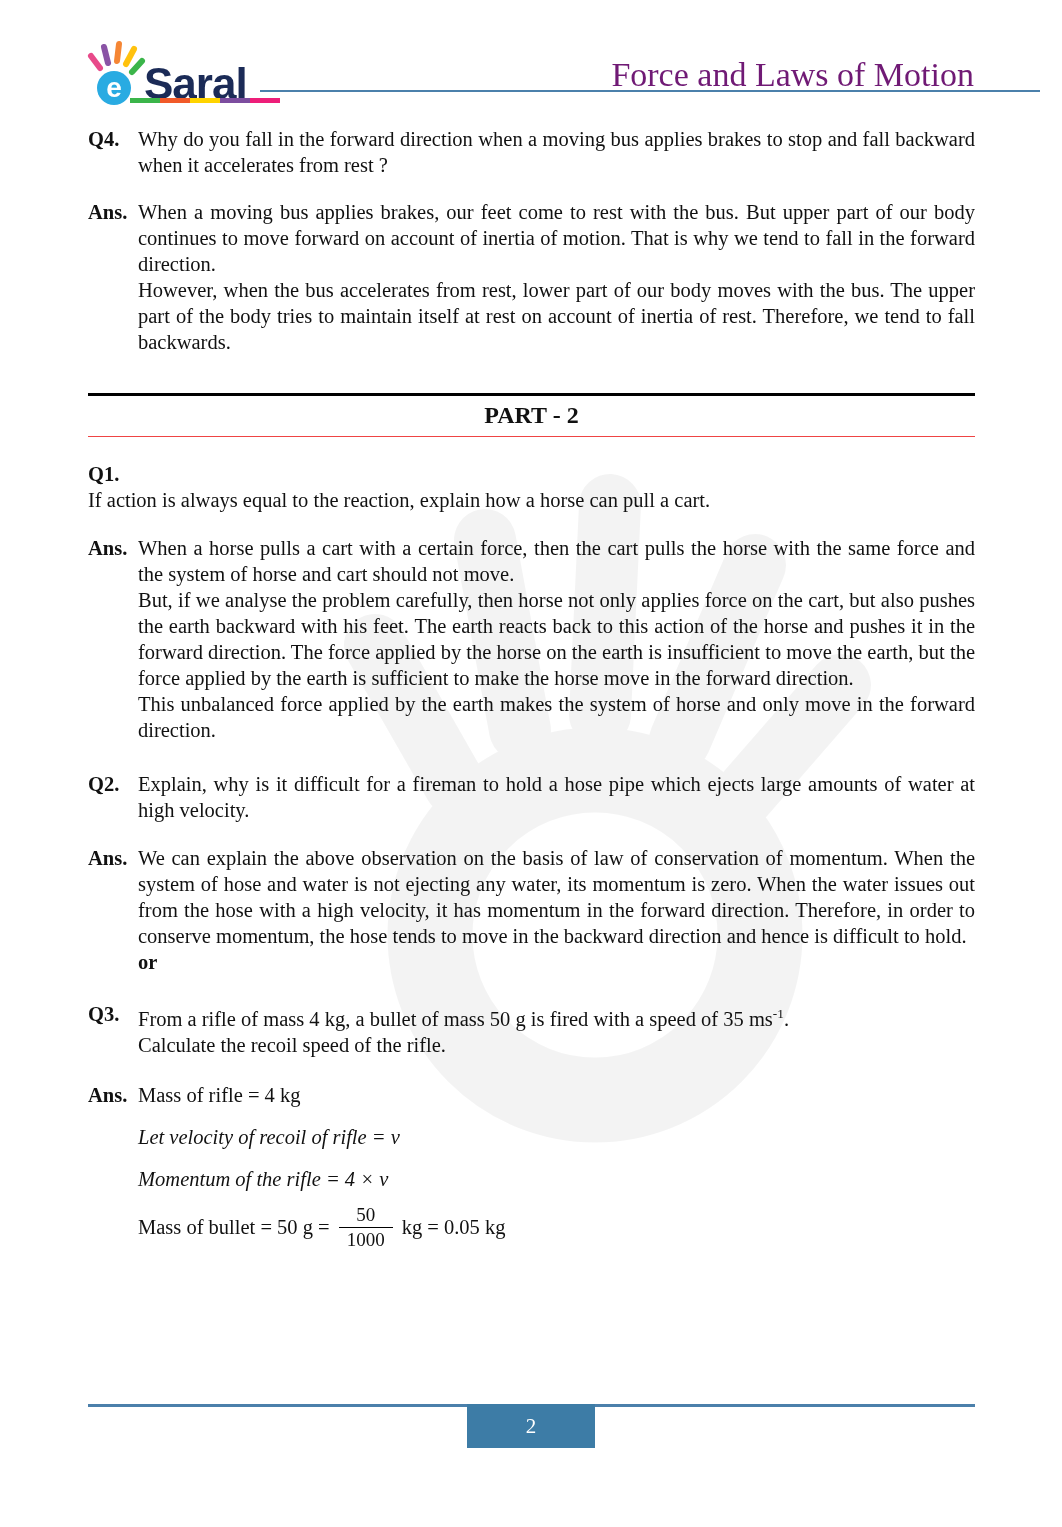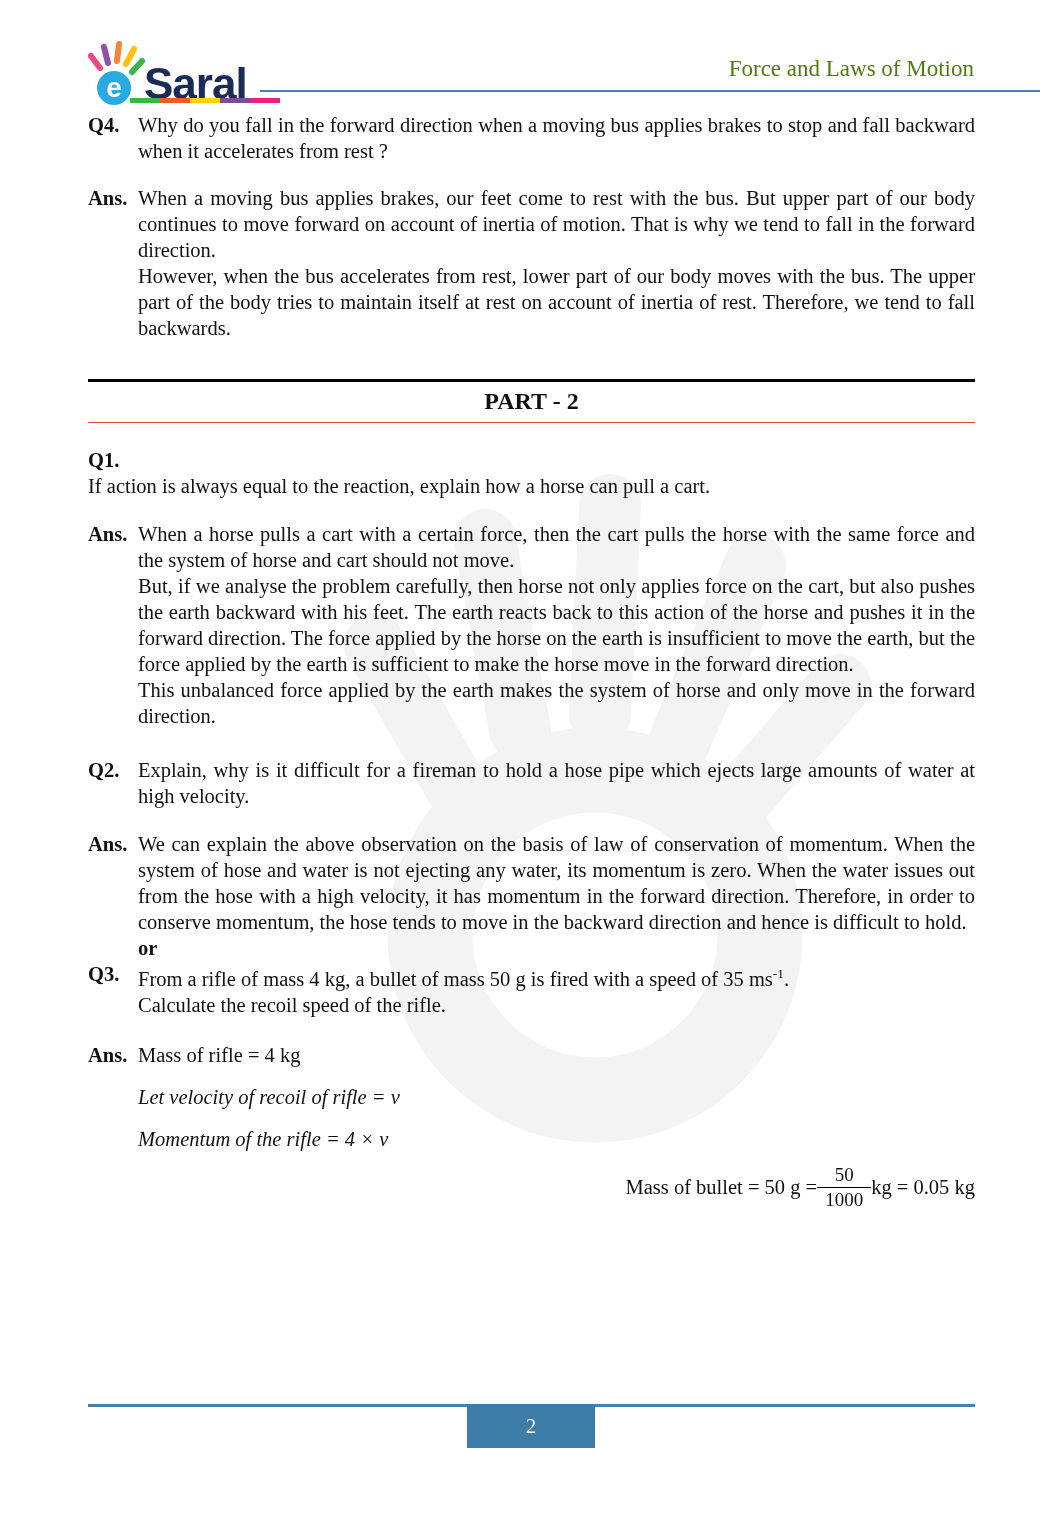--- a/index.html
+++ b/index.html
@@ -12,47 +12,47 @@
   .watermark { position:absolute; left:330px; top:390px; opacity:0.045; z-index:0; pointer-events:none; }
 
   
   .header { position:absolute; left:0; top:0; width:100%; height:112px; z-index:2; }
   .logo { position:absolute; left:84px; top:40px; display:flex; align-items:flex-end; }
   .logo-text {
     font-family:"Liberation Sans", sans-serif; font-weight:700; font-size:44px;
     line-height:44px; color:var(--brand_navy,#1b2b57); letter-spacing:-1px; margin-left:-4px;
   }
   .logo-underline { position:absolute; left:46px; top:58px; }
-  .header-title { position:absolute; right:88px; top:56px; font-size:23px; color:#4d7c0f; }
+  .header-title { position:absolute; right:88px; top:56px; font-size:34px; color:#701a75; }
   .header-rule { position:absolute; left:260px; right:22px; top:90px; height:2px; background:var(--accent_blue,#4b80ab); }
 
   
-  .content { position:absolute; left:88px; top:104px; width:887px; z-index:1; }
+  .content { position:absolute; left:88px; top:118px; width:887px; z-index:1; }
   .qa { display:flex; font-size:20.5px; line-height:26px; }
   .qa-label { width:50px; flex-shrink:0; font-weight:700; }
   .qa-body { flex:1; text-align:justify; }
   .qa-body p { margin:0; }
   .or-label { font-weight:700; }
 
   .part-heading {
     margin-top:38px; border-top:3px solid #000; border-bottom:1px solid #ef4444;
     padding:6px 0 7px 0; text-align:center; font-weight:700; font-size:24px;
   }
 
   .mt-q4  { margin-top:8px; }
   .mt-ans4{ margin-top:21px; }
   .mt-q1  { margin-top:24px;flex-direction:column; }
   .mt-ans1{ margin-top:22px; }
   .mt-q2  { margin-top:28px; }
   .mt-ans2{ margin-top:22px; }
-  .mt-q3  { }
+  .mt-q3  { margin-top:26px; }
   .mt-ans3{ margin-top:24px; }
 
   .eq-line { margin-top:16px;font-style:italic; }
-  .eq-row { display:flex; align-items:center; margin-top:12px;justify-content:flex-end; }
+  .eq-row { display:flex; align-items:center; gap:9px; margin-top:12px; }
   .frac { display:inline-block; text-align:center; font-size:19px; line-height:22px; }
   .frac .num { display:block; padding:0 8px 1px 8px; }
   .frac .den { display:block; border-top:1.5px solid #000; padding:1px 8px 0 8px; }
   .force-block { display:block; }
   sup { font-size:0.65em; }
 
   
   .footer-rule { position:absolute; left:88px; right:87px; top:1404px; height:3px; background:var(--accent_blue,#4b80ab); z-index:1; }
   .page-badge {
     position:absolute; left:50%; transform:translateX(-50%); top:1404px; width:128px; height:44px;

